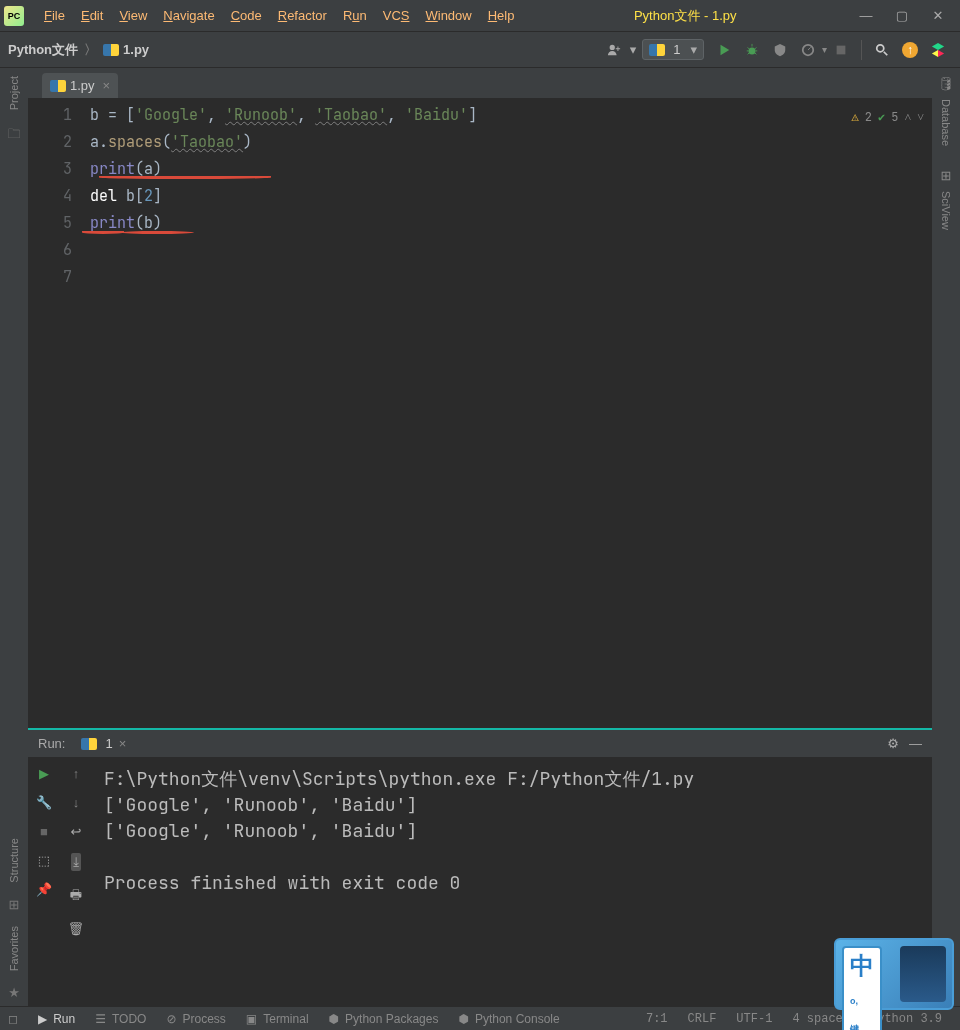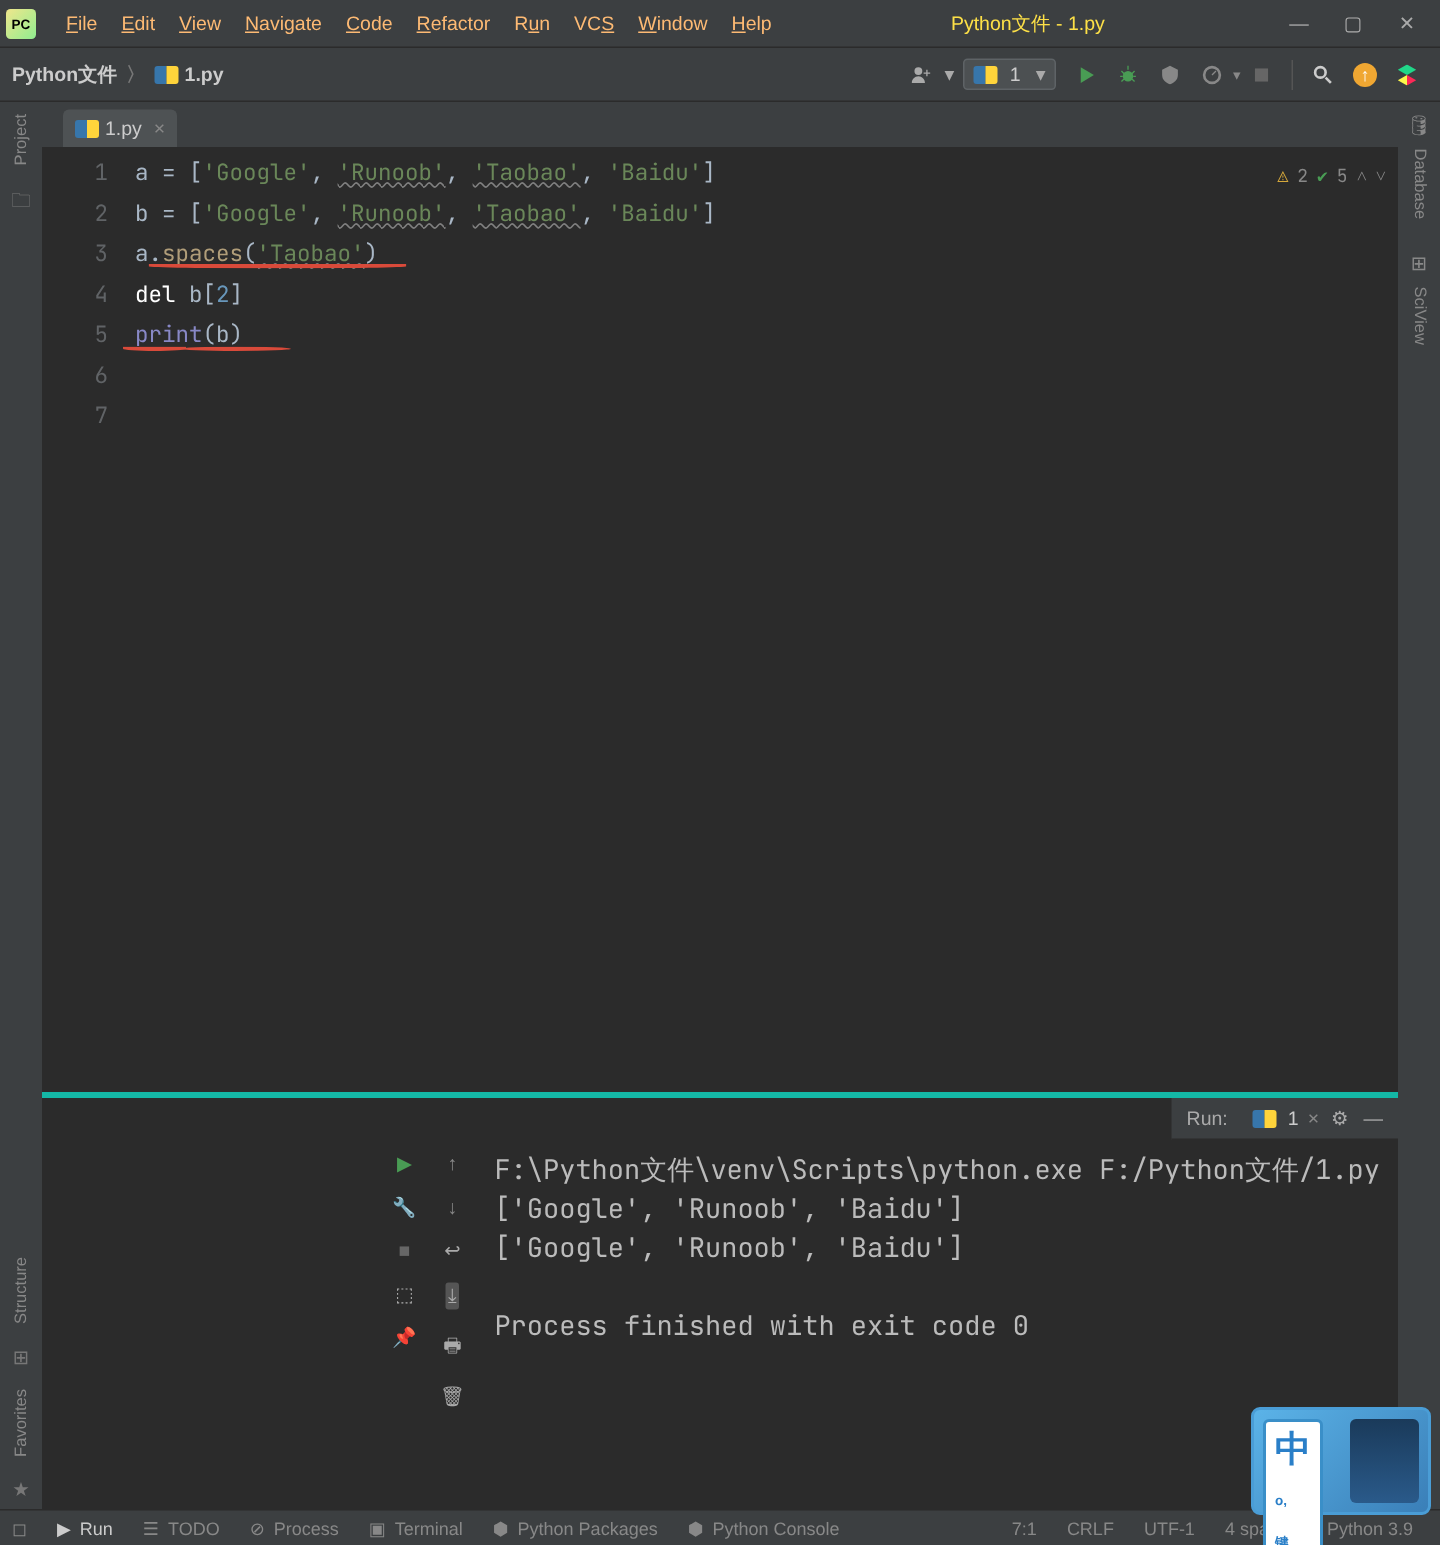--- a/index.html
+++ b/index.html
@@ -38,32 +38,32 @@
 .str { color:#6a8759; }
 .fn { color:#b09d79; }
 .kw { color:#ffffff; }
 .builtin { color:#8888c6; }
 .num { color:#6897bb; }
 .underline { text-decoration:underline wavy #808080; text-decoration-thickness:1px; }
 .red-mark { position:absolute; height:3px; background:transparent; border-bottom:3px solid #d94a3a; border-radius:0 0 50% 50%; }
 .inspection-widget { position:absolute; top:6px; right:8px; display:flex; align-items:center; gap:6px; font-size:12px; color:#888; }
 .warn-icon { color:#d6a83b; }
 .check-icon { color:#499c54; }
-.run-panel { height:278px; background:#2b2b2b; border-top:4px solid #14b8a6; display:flex; flex-direction:column;align-items:flex-end; }
+.run-panel { height:278px; background:#2b2b2b; border-top:2px solid #14b8a6; display:flex; flex-direction:column; }
 .run-header { height:28px; background:#3c3f41; display:flex; align-items:center; padding:0 10px; color:#aaa; border-bottom:1px solid #2b2b2b; }
 .run-tab { display:flex; align-items:center; padding:2px 8px; border-radius:3px; margin-left:8px; }
 .run-header-right { margin-left:auto; display:flex; gap:10px; }
 .run-body { flex:1; display:flex; }
 .run-left-bar { width:32px; display:flex; flex-direction:column; align-items:center; padding-top:8px; gap:14px; }
 .run-left-bar2 { width:32px; display:flex; flex-direction:column; align-items:center; padding-top:8px; gap:14px; }
 .run-output { flex:1; padding:8px 12px; font-family:"JetBrains Mono","Consolas",monospace; font-size:18px; color:#bbb; line-height:26px; white-space:pre; }
 .right-gutter { width:28px; background:#3c3f41; display:flex; flex-direction:column; align-items:center; padding-top:8px; }
 .bottom-bar { height:24px; background:#3c3f41; display:flex; align-items:center; padding:0 8px; font-size:12px; color:#888; border-top:1px solid #2b2b2b; }
 .bottom-item { display:flex; align-items:center; gap:6px; padding:0 10px; cursor:pointer; }
-.bottom-right { margin-left:auto; display:flex; }
+.bottom-right { margin-left:auto; display:flex;font-family:Liberation Mono, monospace; }
 svg { width:14px; height:14px; }
 .ime-badge { position:absolute; bottom:20px; right:6px; width:120px; height:72px; background:linear-gradient(135deg,#5bb3e8,#3a7fb8); border:2px solid #4a9dd6; border-radius:6px; display:flex; align-items:center; justify-content:center; color:#fff; font-size:24px; }
 </style>
 </head>
 <body>
 
 <div class="titlebar">
   <div class="app-icon">PC</div>
   <div class="menu-item"><u>F</u>ile</div>
   <div class="menu-item"><u>E</u>dit</div>
@@ -173,23 +173,23 @@
       <div class="line-numbers">
         <div>1</div>
         <div>2</div>
         <div>3</div>
         <div>4</div>
         <div>5</div>
         <div>6</div>
         <div>7</div>
       </div>
       <div class="code-text">
-        <div class="code-line"><span>a = [</span><span class="str">'Google'</span><span>, </span><span class="str underline">'Runoob'</span><span>, </span><span class="str underline">'Taobao'</span><span>, </span><span class="str">'Baidu'</span><span>]</span></div>
         <div class="code-line"><span>b = [</span><span class="str">'Google'</span><span>, </span><span class="str underline">'Runoob'</span><span>, </span><span class="str underline">'Taobao'</span><span>, </span><span class="str">'Baidu'</span><span>]</span></div>
         <div class="code-line"><span>a.</span><span class="fn">spaces</span><span>(</span><span class="str underline">'Taobao'</span><span>)</span></div>
+        <div class="code-line"><span class="builtin">print</span><span>(a)</span></div>
         <div class="code-line"><span class="kw">del </span><span>b[</span><span class="num">2</span><span>]</span></div>
         <div class="code-line"><span class="builtin">print</span><span>(b)</span></div>
 
         <div class="red-mark" style="top:78px; left:17px; width:172px;"></div>
         <div class="red-mark" style="top:133px; left:0px; width:42px;"></div>
         <div class="red-mark" style="top:133px; left:38px; width:74px; border-radius:50%"></div>
 
         <div class="inspection-widget">
           <span class="warn-icon">⚠</span>
             <span>2</span>

